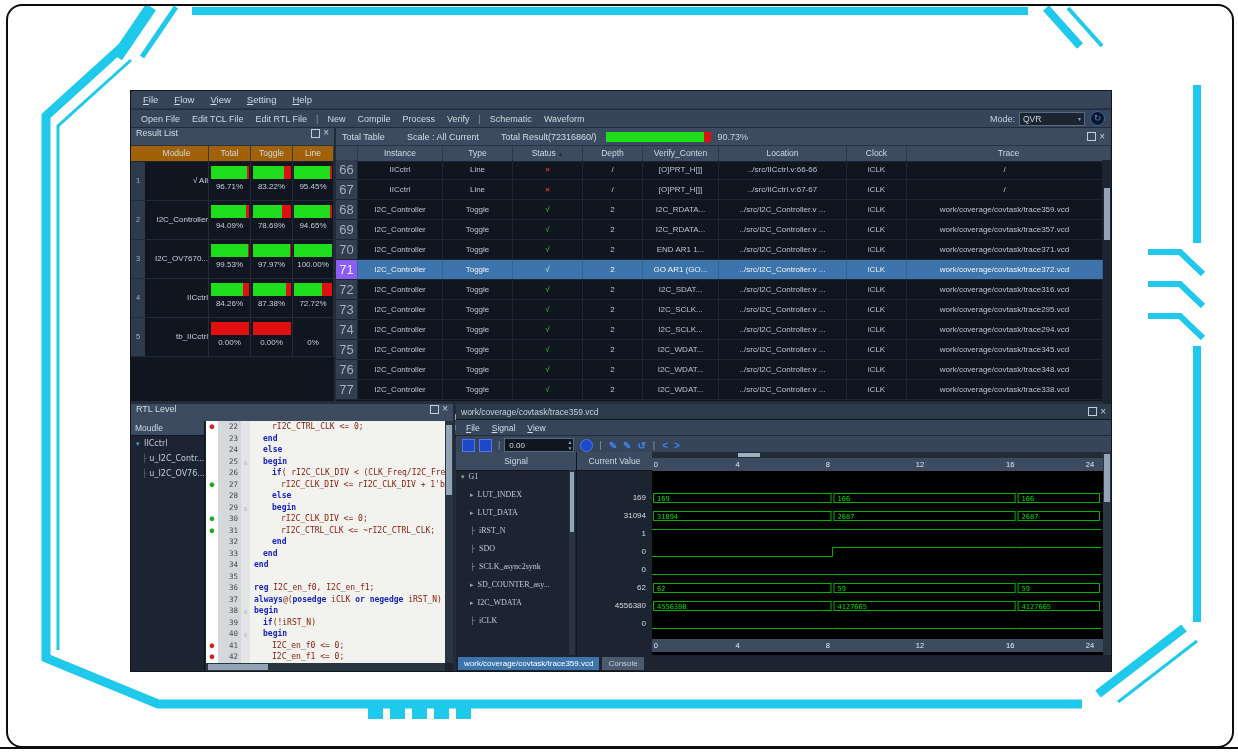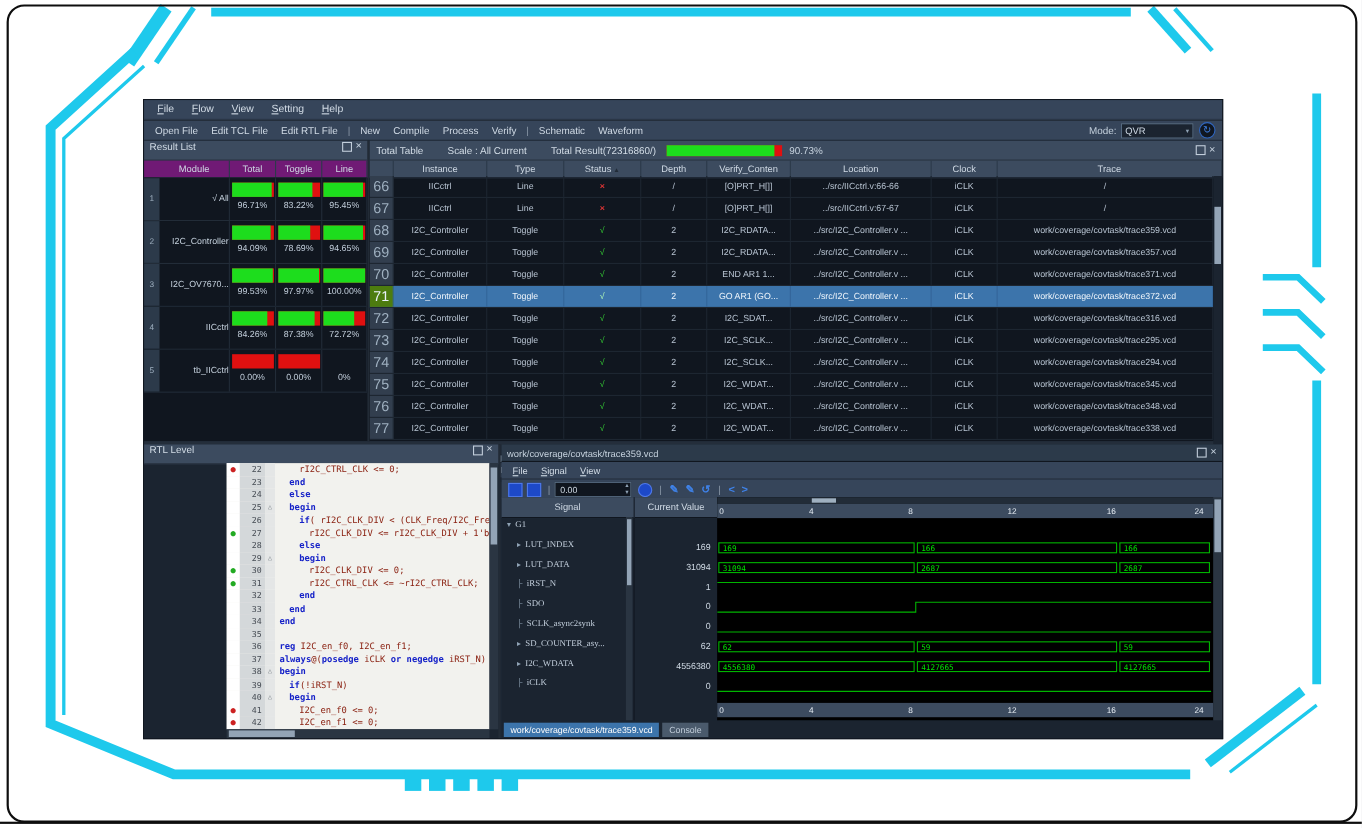--- a/index.html
+++ b/index.html
@@ -30,21 +30,21 @@
 
   .panel-title-bar{height:17px;background:#3c4b5f;display:flex;align-items:flex-start;
        padding:0 5px;font-size:9px;color:#d2dce6;border-bottom:1px solid #283442;}
   .win-btns{margin-left:auto;display:flex;align-items:center;gap:3px;}
   .wb-sq{width:7px;height:7px;border:1px solid #c2cedb;display:inline-block;}
   .wb-x{color:#c2cedb;font-size:10px;line-height:10px;}
 
   
   .result-list{position:absolute;left:0;top:37px;width:203px;height:273px;background:#10161f;border-right:2px solid #222b36;}
   .rl-grid{display:grid;grid-template-columns:14px 64px 42px 42px 41px;}
-  .rl-head{height:15px;background:#701a75;align-items:center;font-size:8.5px;color:#cfd9e4;text-align:center;border-bottom:1px solid #1b2430;}
+  .rl-head{height:15px;background:#a16207;align-items:center;font-size:8.5px;color:#cfd9e4;text-align:center;border-bottom:1px solid #1b2430;}
   .rl-head>div{line-height:15px;border-right:1px solid #2c3a4a;overflow:hidden;}
   .rl-row{height:38px;border-bottom:1px solid #222c38;background:#10161f;}
   .rl-num{font-size:7.5px;color:#9fb0c0;background:#2c3navigate}
   .rl-num{font-size:7.5px;color:#9fb0c0;background:#2c3a4a;text-align:center;line-height:38px;}
   .rl-mod{font-size:8px;color:#c6d2de;text-align:right;line-height:38px;white-space:nowrap;overflow:hidden;border-right:1px solid #222c38;}
   .rl-cell{padding-top:4px;box-sizing:border-box;border-right:1px solid #222c38;}
   .rl-bar{width:38px;height:13px;margin:0 auto;background:#e01010;position:relative;}
   .rl-fill{position:absolute;left:0;top:0;height:100%;background:#1ddd1d;}
   .rl-pct{text-align:center;font-size:8px;color:#c2cedb;margin-top:3px;}
 
@@ -56,21 +56,21 @@
   .tt-prog-fill{position:absolute;left:0;top:0;height:100%;background:#1ddd1d;}
   .tt-grid{display:grid;grid-template-columns:22px 85px 70px 70px 60px 76px 128px 60px 1fr;}
   .tt-head{height:15px;background:#3c4b5f;font-size:8.5px;color:#cfd9e4;border-bottom:1px solid #1b2430;}
   .tt-head>div{line-height:15px;text-align:center;border-right:1px solid #2c3a4a;overflow:hidden;white-space:nowrap;}
   .tt-rows{position:absolute;left:0;top:32px;width:767px;height:253px;overflow:hidden;}
   .tt-row{height:19px;border-bottom:1px solid #1d2631;font-size:8px;color:#b8c4d2;}
   .tt-row>div{line-height:19px;text-align:center;overflow:hidden;white-space:nowrap;border-right:1px solid #1d2631;}
   .tt-row .num{background:#323e4e;color:#9fb0c0;font-size:13px;}
   .tt-row.sel{background:#3c74ab;color:#f0f6fc;}
   .tt-row.sel>div{border-right-color:#34659a;}
-  .tt-row.sel .num{background:#4d7c0f;color:#eaf2fa;}
+  .tt-row.sel .num{background:#8b5cf6;color:#eaf2fa;}
   .st-ok{color:#35d435;} .st-bad{color:#e03535;font-weight:bold;}
   .tt-row.sel .st-ok{color:#b6ffb6;}
   .tt-vscroll{position:absolute;right:0;top:32px;width:8px;height:253px;background:#1b2430;}
   .tt-vthumb{position:absolute;left:1px;top:28px;width:6px;height:52px;background:#93a4b6;}
   .tt-hscroll{position:absolute;left:0;top:285px;width:767px;height:8px;background:#1b2430;}
   .tt-hthumb{position:absolute;left:4px;top:1px;width:500px;height:6px;background:#93a4b6;}
   .tt-tabs{position:absolute;left:0;top:293px;width:100%;height:17px;background:#1b2430;display:flex;align-items:flex-start;padding-left:2px;box-sizing:border-box;}
   .tt-tab{font-size:8px;color:#c2cedb;background:#3c4b5f;padding:2px 6px;margin-right:2px;white-space:nowrap;}
   .tt-tab.active{background:#3c74ab;color:#ffffff;}
 
@@ -492,20 +492,28 @@
       </div>
   </div>
 
   <div class="rtl">
     <div class="panel-title-bar">
       <span>RTL Level</span>
       <span class="win-btns">
         <span class="wb-sq"></span>
         <span class="wb-x">×</span>
       </span>
+    </div>
+    <div class="rtl-tree">
+      <div class="tree-head">Moudle</div>
+      <div id="treeItems">
+          <div class="tree-item" style="padding-left: 3px;"><span class="exp">▾</span><span> IICctrl</span></div>
+          <div class="tree-item" style="padding-left: 11px;"><span class="ln">├</span><span> u_I2C_Contr...</span></div>
+          <div class="tree-item" style="padding-left: 11px;"><span class="ln">├</span><span> u_I2C_OV76...</span></div>
+        </div>
     </div>
     <div class="code-wrap">
         <div id="codeLines">
           <div class="cl">
             <span class="cl-m" style="color: rgb(204, 34, 34);">●</span>
             <span class="cl-n">22</span>
             <span class="cl-f"></span>
             <span class="cl-t" style="padding-left: 22px;">rI2C_CTRL_CLK &lt;= 0;</span>
           </div>
           <div class="cl">

